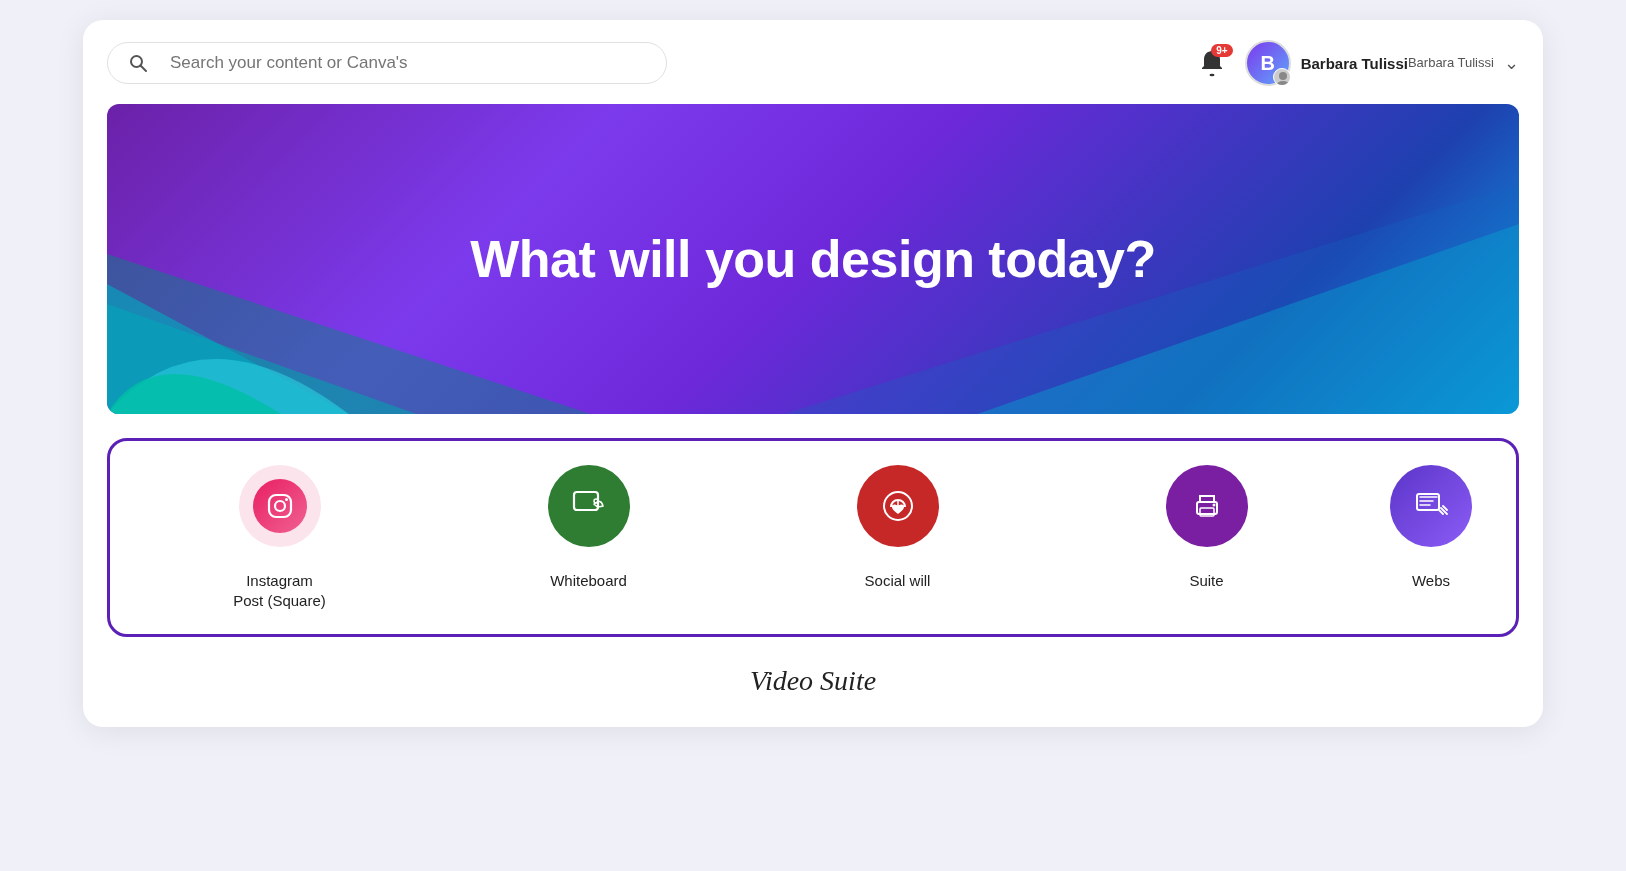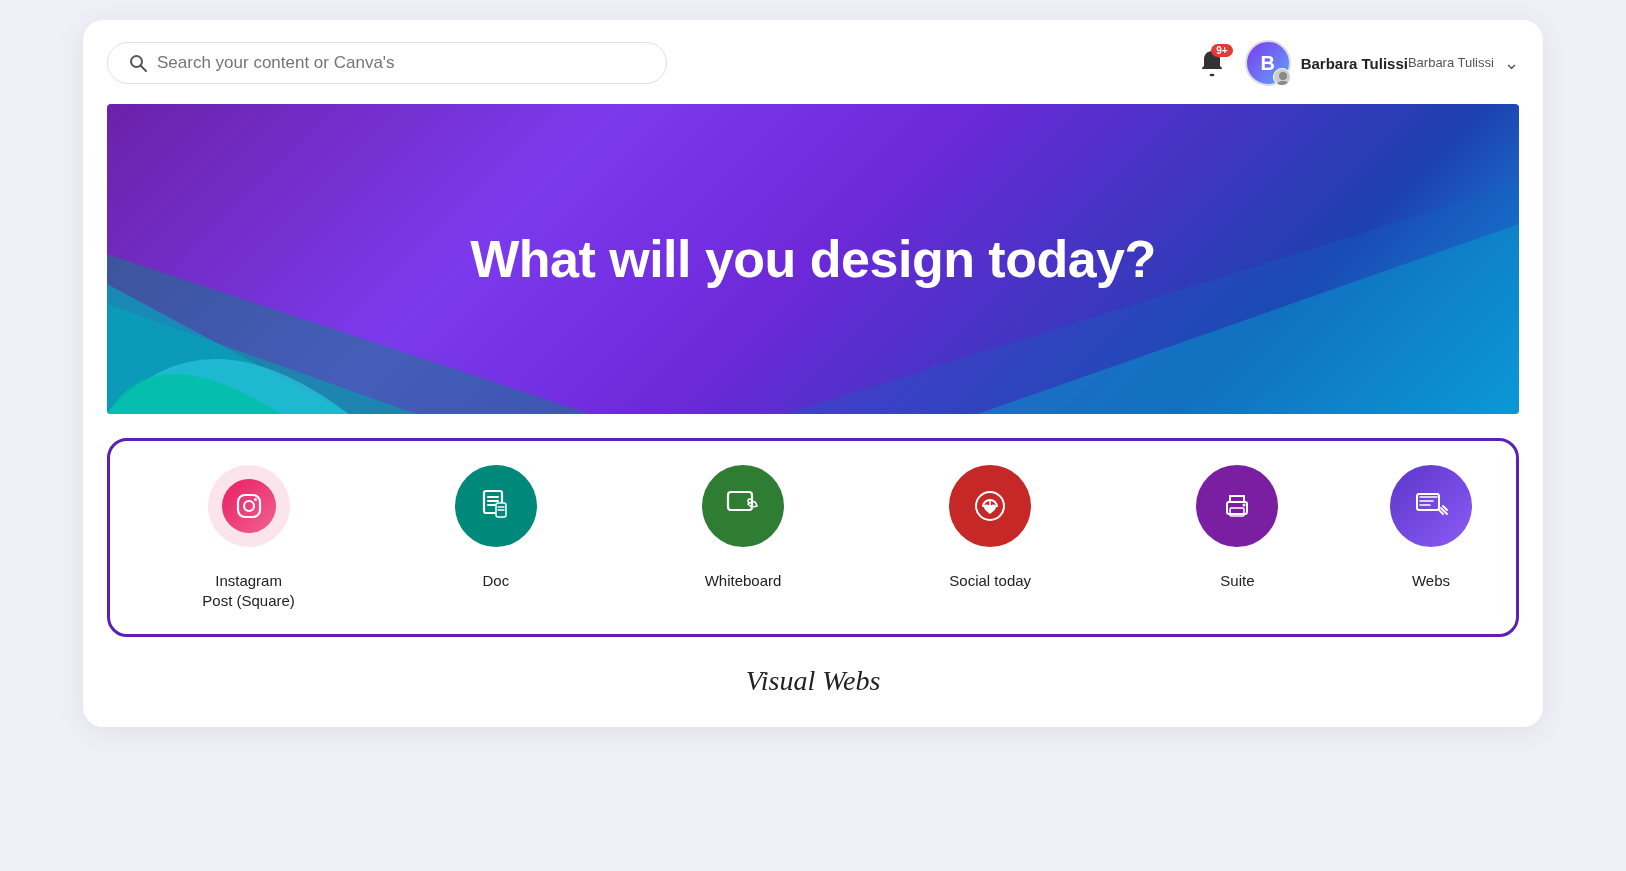--- a/index.html
+++ b/index.html
@@ -30,21 +30,21 @@
       margin-bottom: 18px;
     }
     .search-bar {
       display: flex;
       align-items: center;
       background: #fff;
       border: 1.5px solid #e0e0e0;
       border-radius: 30px;
       padding: 10px 20px;
       width: 560px;
-      gap: 9px;
+      gap: 22px;
     }
     .search-icon-wrap {
       color: #555;
       font-size: 18px;
     }
     .search-input {
       border: none;
       outline: none;
       font-size: 17px;
       color: #888;
@@ -123,21 +123,21 @@
       font-size: 13px;
       color: #555;
     }
     .chevron-icon {
       font-size: 18px;
       color: #555;
     }
 
     
     .hero-banner {
-      border-radius: 4px;
+      border-radius: 12px;
       overflow: hidden;
       background: linear-gradient(135deg, #6b21a8 0%, #7c3aed 30%, #6d28d9 50%, #1e40af 80%, #0ea5e9 100%);
       height: 310px;
       display: flex;
       align-items: center;
       justify-content: center;
       position: relative;
       margin-bottom: 24px;
     }
     .hero-teal-shape {
@@ -291,31 +291,20 @@
             <svg width="30" height="30" viewBox="0 0 30 30" fill="none">
               <rect x="4" y="4" width="22" height="22" rx="7" stroke="white" stroke-width="2.2" fill="none"></rect>
               <circle cx="15" cy="15" r="5" stroke="white" stroke-width="2.2" fill="none"></circle>
               <circle cx="21.5" cy="8.5" r="1.5" fill="white"></circle>
             </svg>
           </div>
         </div>
         <span class="action-label">Instagram<br>Post (Square)</span>
       </div>
 
-      <div class="action-item">
-        <div class="action-icon-circle bg-doc">
-          <svg width="38" height="38" viewBox="0 0 38 38" fill="none">
-            <rect x="7" y="4" width="18" height="22" rx="2" stroke="white" stroke-width="2.2" fill="none"></rect>
-            <path d="M11 10h10M11 14h10M11 18h7" stroke="white" stroke-width="2" stroke-linecap="round"></path>
-            <rect x="19" y="16" width="10" height="14" rx="2" fill="#00897b" stroke="white" stroke-width="1.5"></rect>
-            <path d="M21 20h6M21 23h6" stroke="white" stroke-width="1.5" stroke-linecap="round"></path>
-          </svg>
-        </div>
-        <span class="action-label">Doc</span>
-      </div>
 
       <div class="action-item">
         <div class="action-icon-circle bg-whiteboard">
           <svg width="40" height="40" viewBox="0 0 40 40" fill="none">
             <rect x="5" y="6" width="24" height="18" rx="3" stroke="white" stroke-width="2.2" fill="none"></rect>
             <path d="M25 18 Q32 12 34 20 Q28 22 25 18Z" stroke="white" stroke-width="1.5" fill="none"></path>
             <circle cx="27" cy="15" r="2" stroke="white" stroke-width="1.5" fill="none"></circle>
           </svg>
         </div>
         <span class="action-label">Whiteboard</span>
@@ -326,21 +315,21 @@
         <div class="action-icon-circle bg-social">
           <svg width="40" height="40" viewBox="0 0 40 40" fill="none">
             <circle cx="20" cy="20" r="14" fill="none" stroke="white" stroke-width="2"></circle>
             <path d="M13 21 C13 17 16 14 20 14 C24 14 27 17 27 21" stroke="white" stroke-width="2" fill="none"></path>
             <path d="M20 14 L20 26 M14 20 L26 20" stroke="white" stroke-width="1.5"></path>
             <path d="M20 20 m-5 0 a5 5 0 1 0 10 0 a5 5 0 1 0 -10 0" fill="none"></path>
 
             <path d="M20 28 C18 26 14 24 14 21 C14 19 16 18 18 19 C19 19.5 20 20.5 20 20.5 C20 20.5 21 19.5 22 19 C24 18 26 19 26 21 C26 24 22 26 20 28Z" fill="white"></path>
           </svg>
         </div>
-        <span class="action-label">Social today</span>
+        <span class="action-label">Social will</span>
       </div>
 
 
       <div class="action-item">
         <div class="action-icon-circle bg-print">
           <svg width="40" height="40" viewBox="0 0 40 40" fill="none">
             <rect x="10" y="16" width="20" height="12" rx="2" stroke="white" stroke-width="2" fill="none"></rect>
             <rect x="13" y="22" width="14" height="8" rx="1" fill="none" stroke="white" stroke-width="1.5"></rect>
             <path d="M13 16 L13 10 L27 10 L27 16" stroke="white" stroke-width="2" fill="none"></path>
             <circle cx="27" cy="19" r="1.5" fill="white"></circle>
@@ -356,15 +345,15 @@
             <path d="M7 9 H24 M7 13 H20 M7 17 H17" stroke="white" stroke-width="1.5" stroke-linecap="round"></path>
             <path d="M26 22 L30 26 M28 20 L34 26 M30 18 L34 22" stroke="white" stroke-width="1.8" stroke-linecap="round"></path>
           </svg>
         </div>
         <span class="action-label">Webs</span>
       </div>
 
     </div>
   </div>
 
-  <div class="visual-suite-label">Visual Webs</div>
+  <div class="visual-suite-label">Video Suite</div>
 
 </div>
 
 </body></html>

